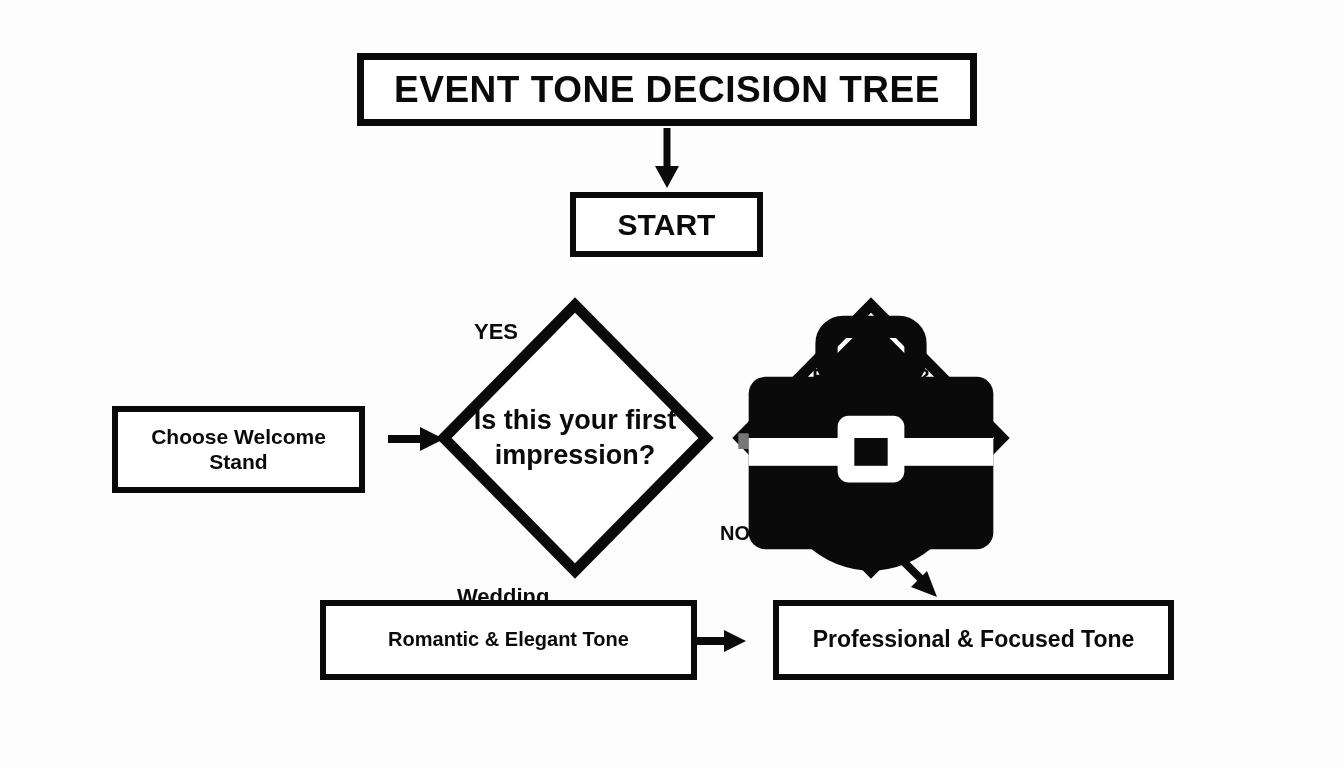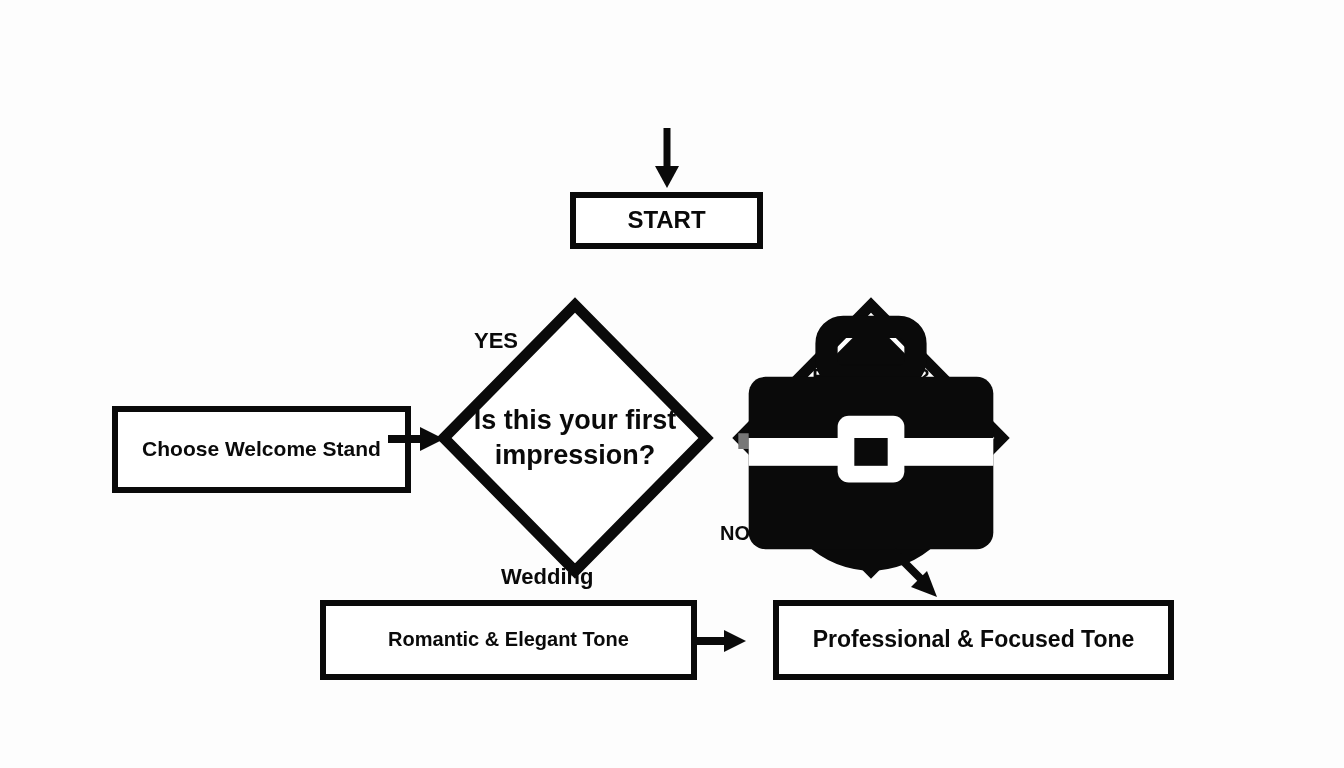--- a/index.html
+++ b/index.html
@@ -43,28 +43,28 @@
     height: 73px;
     border-width: 7px;
     font-size: 37px;
     letter-spacing: 0.5px;
   }
   
   #start-box {
     left: 570px;
     top: 192px;
     width: 193px;
-    height: 57px;
-    font-size: 24px;
+    height: 65px;
+    font-size: 30px;
   }
   
   #welcome-box {
     left: 112px;
     top: 406px;
-    width: 299px;
+    width: 253px;
     height: 87px;
     font-size: 21px;
     padding: 0 10px;
   }
   
   #romantic-box {
     left: 320px;
     top: 600px;
     width: 377px;
     height: 80px;
@@ -149,50 +149,52 @@
   }
   
   .edge-label {
     position: absolute;
     color: #0a0a0a;
     font-weight: bold;
     white-space: nowrap;
   }
   #label-yes {
     left: 474px;
-    top: 328px;
+    top: 319px;
     font-size: 22px;
   }
   #label-no {
     left: 720px;
     top: 478px;
     font-size: 20px;
     margin-top: 44px;
   }
   #label-wedding {
     left: 457px;
-    top: 564px;
+    top: 584px;
     font-size: 22px;
-    margin-left: 44px;
   }
   
   .connector {
     position: absolute;
     pointer-events: none;
   }
   #arrow-title-start { left: 645px; top: 128px; width: 44px; height: 62px; }
   #arrow-welcome-diamond { left: 388px; top: 420px; width: 58px; height: 38px; }
   #arrow-romantic-professional { left: 694px; top: 620px; width: 56px; height: 42px; }
   #arrow-event-professional { left: 885px; top: 545px; width: 70px; height: 62px; }
 </style>
 </head>
 <body>
 
 <div id="canvas">
 
+  <div class="node-box" id="title-box">
+    <span>EVENT TONE DECISION TREE</span>
+  </div>
 
   <div class="connector" id="arrow-title-start">
     <svg width="44" height="62" viewBox="0 0 44 62">
       <line x1="22" y1="0" x2="22" y2="42" stroke="#0a0a0a" stroke-width="7"></line>
       <polygon points="22,60 10,38 34,38" fill="#0a0a0a"></polygon>
     </svg>
   </div>
 
   <div class="node-box" id="start-box">
     <span>START</span>

